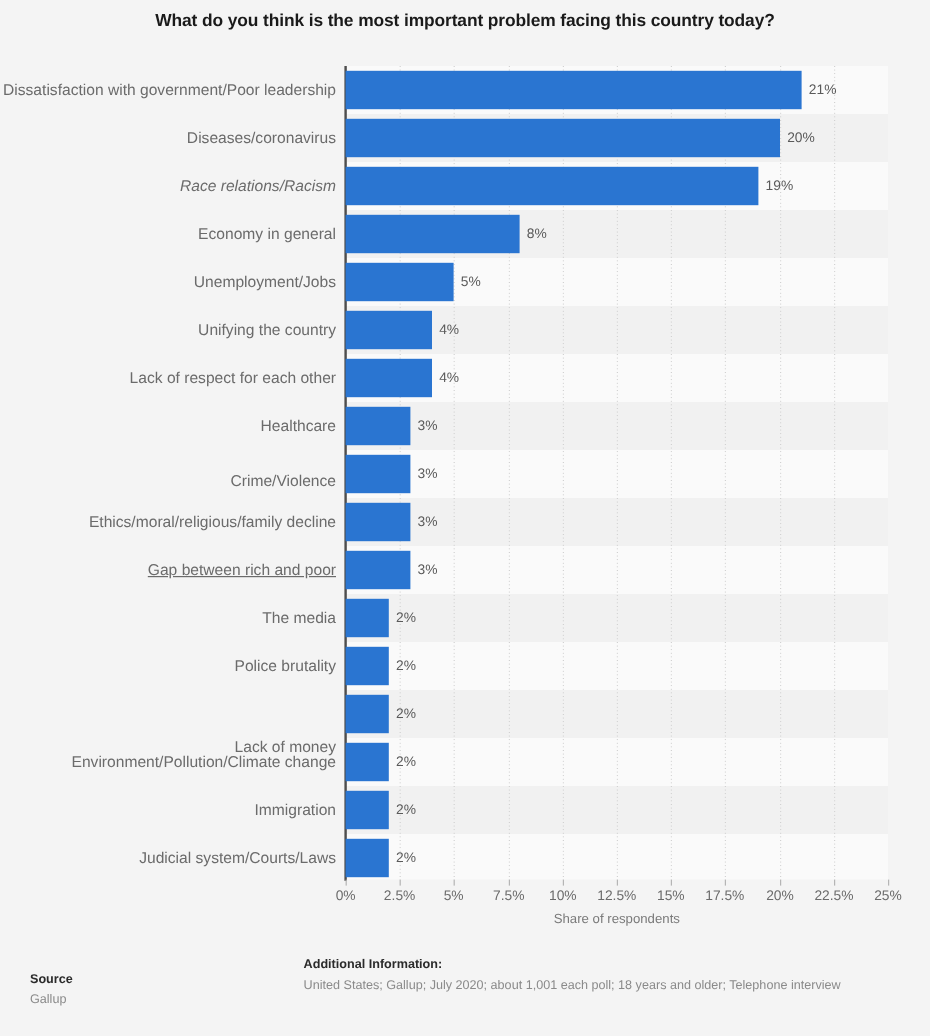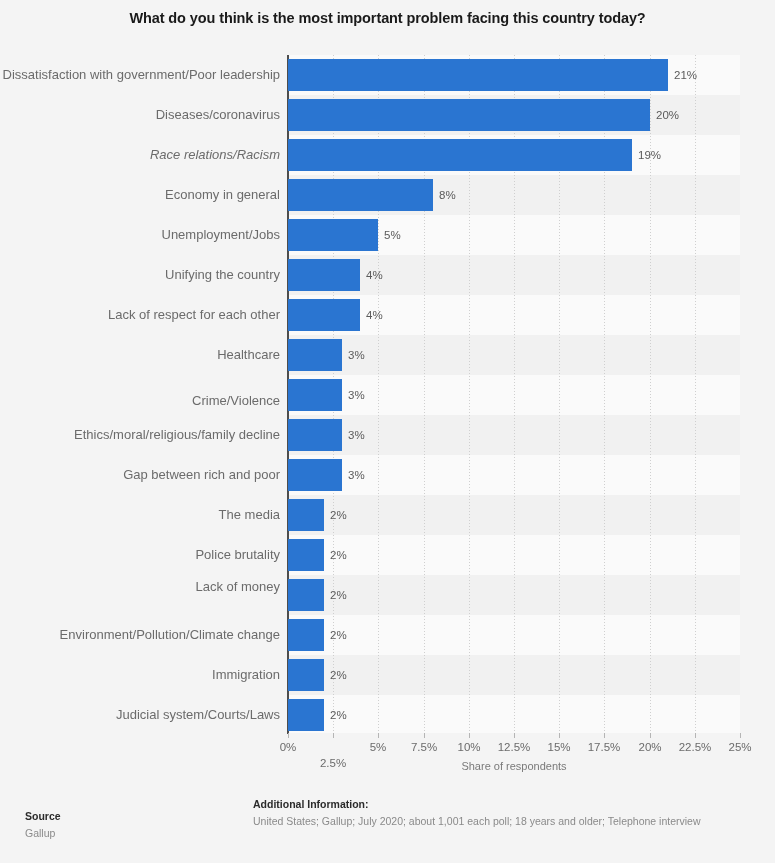--- a/index.html
+++ b/index.html
@@ -184,24 +184,24 @@
         <div class="cat-label" style="top: 4px;">Dissatisfaction with government/Poor leadership</div>
         <div class="cat-label" style="top: 44px;">Diseases/coronavirus</div>
         <div class="cat-label" style="top: 84px; font-style: italic;">Race relations/Racism</div>
         <div class="cat-label" style="top: 124px;">Economy in general</div>
         <div class="cat-label" style="top: 204px;">Unifying the country</div>
         <div class="cat-label" style="top: 164px;">Unemployment/Jobs</div>
         <div class="cat-label" style="top: 244px;">Lack of respect for each other</div>
         <div class="cat-label" style="top: 284px;">Healthcare</div>
         <div class="cat-label" style="top: 330px; text-align: center;">Crime/Violence</div>
         <div class="cat-label" style="top: 364px;">Ethics/moral/religious/family decline</div>
-        <div class="cat-label" style="top: 404px;">Gap between rich and poor</div>
+        <div class="cat-label" style="top: 404px; text-decoration: underline;">Gap between rich and poor</div>
         <div class="cat-label" style="top: 444px;">The media</div>
         <div class="cat-label" style="top: 484px;">Police brutality</div>
-        <div class="cat-label" style="top: 516px;">Lack of money</div>
+        <div class="cat-label" style="top: 552px;">Lack of money</div>
         <div class="cat-label" style="top: 564px;">Environment/Pollution/Climate change</div>
         <div class="cat-label" style="top: 604px;">Immigration</div>
         <div class="cat-label" style="top: 644px;">Judicial system/Courts/Laws</div>
       </div>
     <div class="plot-area" id="plot-area">
         <div class="band odd" style="top: 0px; height: 40px;"></div>
         <div class="band even" style="top: 40px; height: 40px;"></div>
         <div class="band odd" style="top: 80px; height: 40px;"></div>
         <div class="band even" style="top: 120px; height: 40px;"></div>
         <div class="band odd" style="top: 160px; height: 40px;"></div>
@@ -264,21 +264,21 @@
         <div class="bar" style="left: 288px; top: 644px; width: 36px; background: rgb(42, 117, 209);"></div>
         <div class="bar-value" style="left: 330px; top: 644px;">2%</div>
       </div>
   </div>
 
   <div class="xaxis" id="xaxis">
     <div class="xaxis-title">Share of respondents</div>
   <div class="xtick-mark" style="left: 288px;"></div>
       <div class="xtick-label" style="left: 288px;">0%</div>
       <div class="xtick-mark" style="left: 333px;"></div>
-      <div class="xtick-label" style="left: 333px; margin-top: 16px;">2.5%</div>
+      <div class="xtick-label" style="left: 333px;">2.5%</div>
       <div class="xtick-mark" style="left: 378px;"></div>
       <div class="xtick-label" style="left: 378px;">5%</div>
       <div class="xtick-mark" style="left: 424px;"></div>
       <div class="xtick-label" style="left: 424px;">7.5%</div>
       <div class="xtick-mark" style="left: 469px;"></div>
       <div class="xtick-label" style="left: 469px;">10%</div>
       <div class="xtick-mark" style="left: 514px;"></div>
       <div class="xtick-label" style="left: 514px;">12.5%</div>
       <div class="xtick-mark" style="left: 559px;"></div>
       <div class="xtick-label" style="left: 559px;">15%</div>

